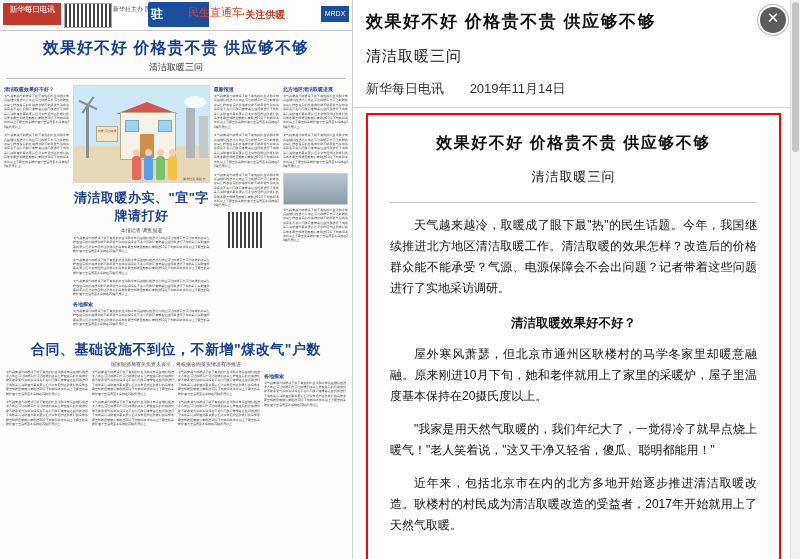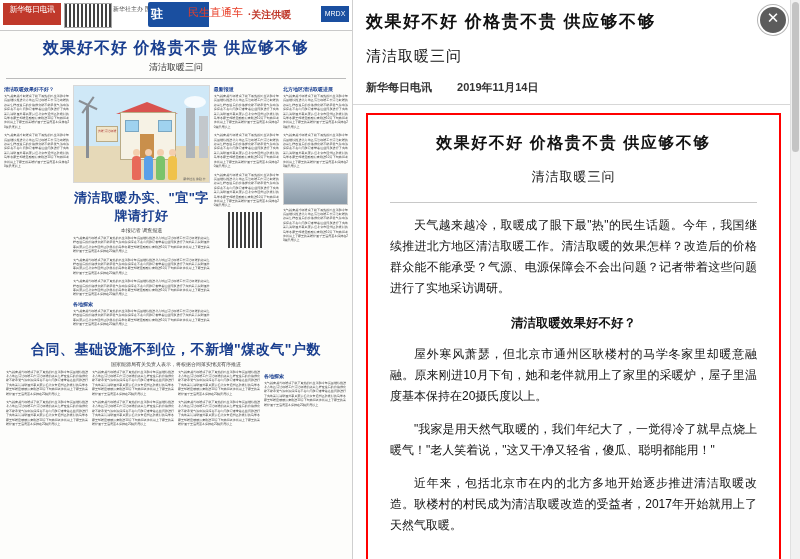--- a/index.html
+++ b/index.html
@@ -92,21 +92,21 @@
   .np-banner .bn-sub {
     position: absolute;
     left: 40px;
     top: 3px;
     color: #e8402a;
     font-size: 11px;
     font-weight: normal;
   }
   .np-banner .bn-right {
     position: absolute;
-    left: 100px;
+    left: 94px;
     top: 6px;
     color: #c0392b;
     font-size: 10px;
     font-weight: bold;
   }
   .np-corner {
     position: absolute;
     right: 3px;
     top: 6px;
     width: 28px;
@@ -329,23 +329,22 @@
     letter-spacing: 1.5px;
   }
   .v-subtitle {
     font-size: 15px;
     color: #111;
     margin: 14px 0 0 13px;
     letter-spacing: 1px;
   }
   .v-meta {
     margin: 14px 0 1px 13px;
-    font-size: 11px;
+    font-size: 13px;
     color: #333;
-    font-weight: bold;
   }
   .v-meta .src { margin-right: 22px; }
   .v-divider {
     margin: 9px 0 0 0;
     height: 1px;
     background: #d7d7d7;
   }
 
   .article-box {
     position: absolute;

